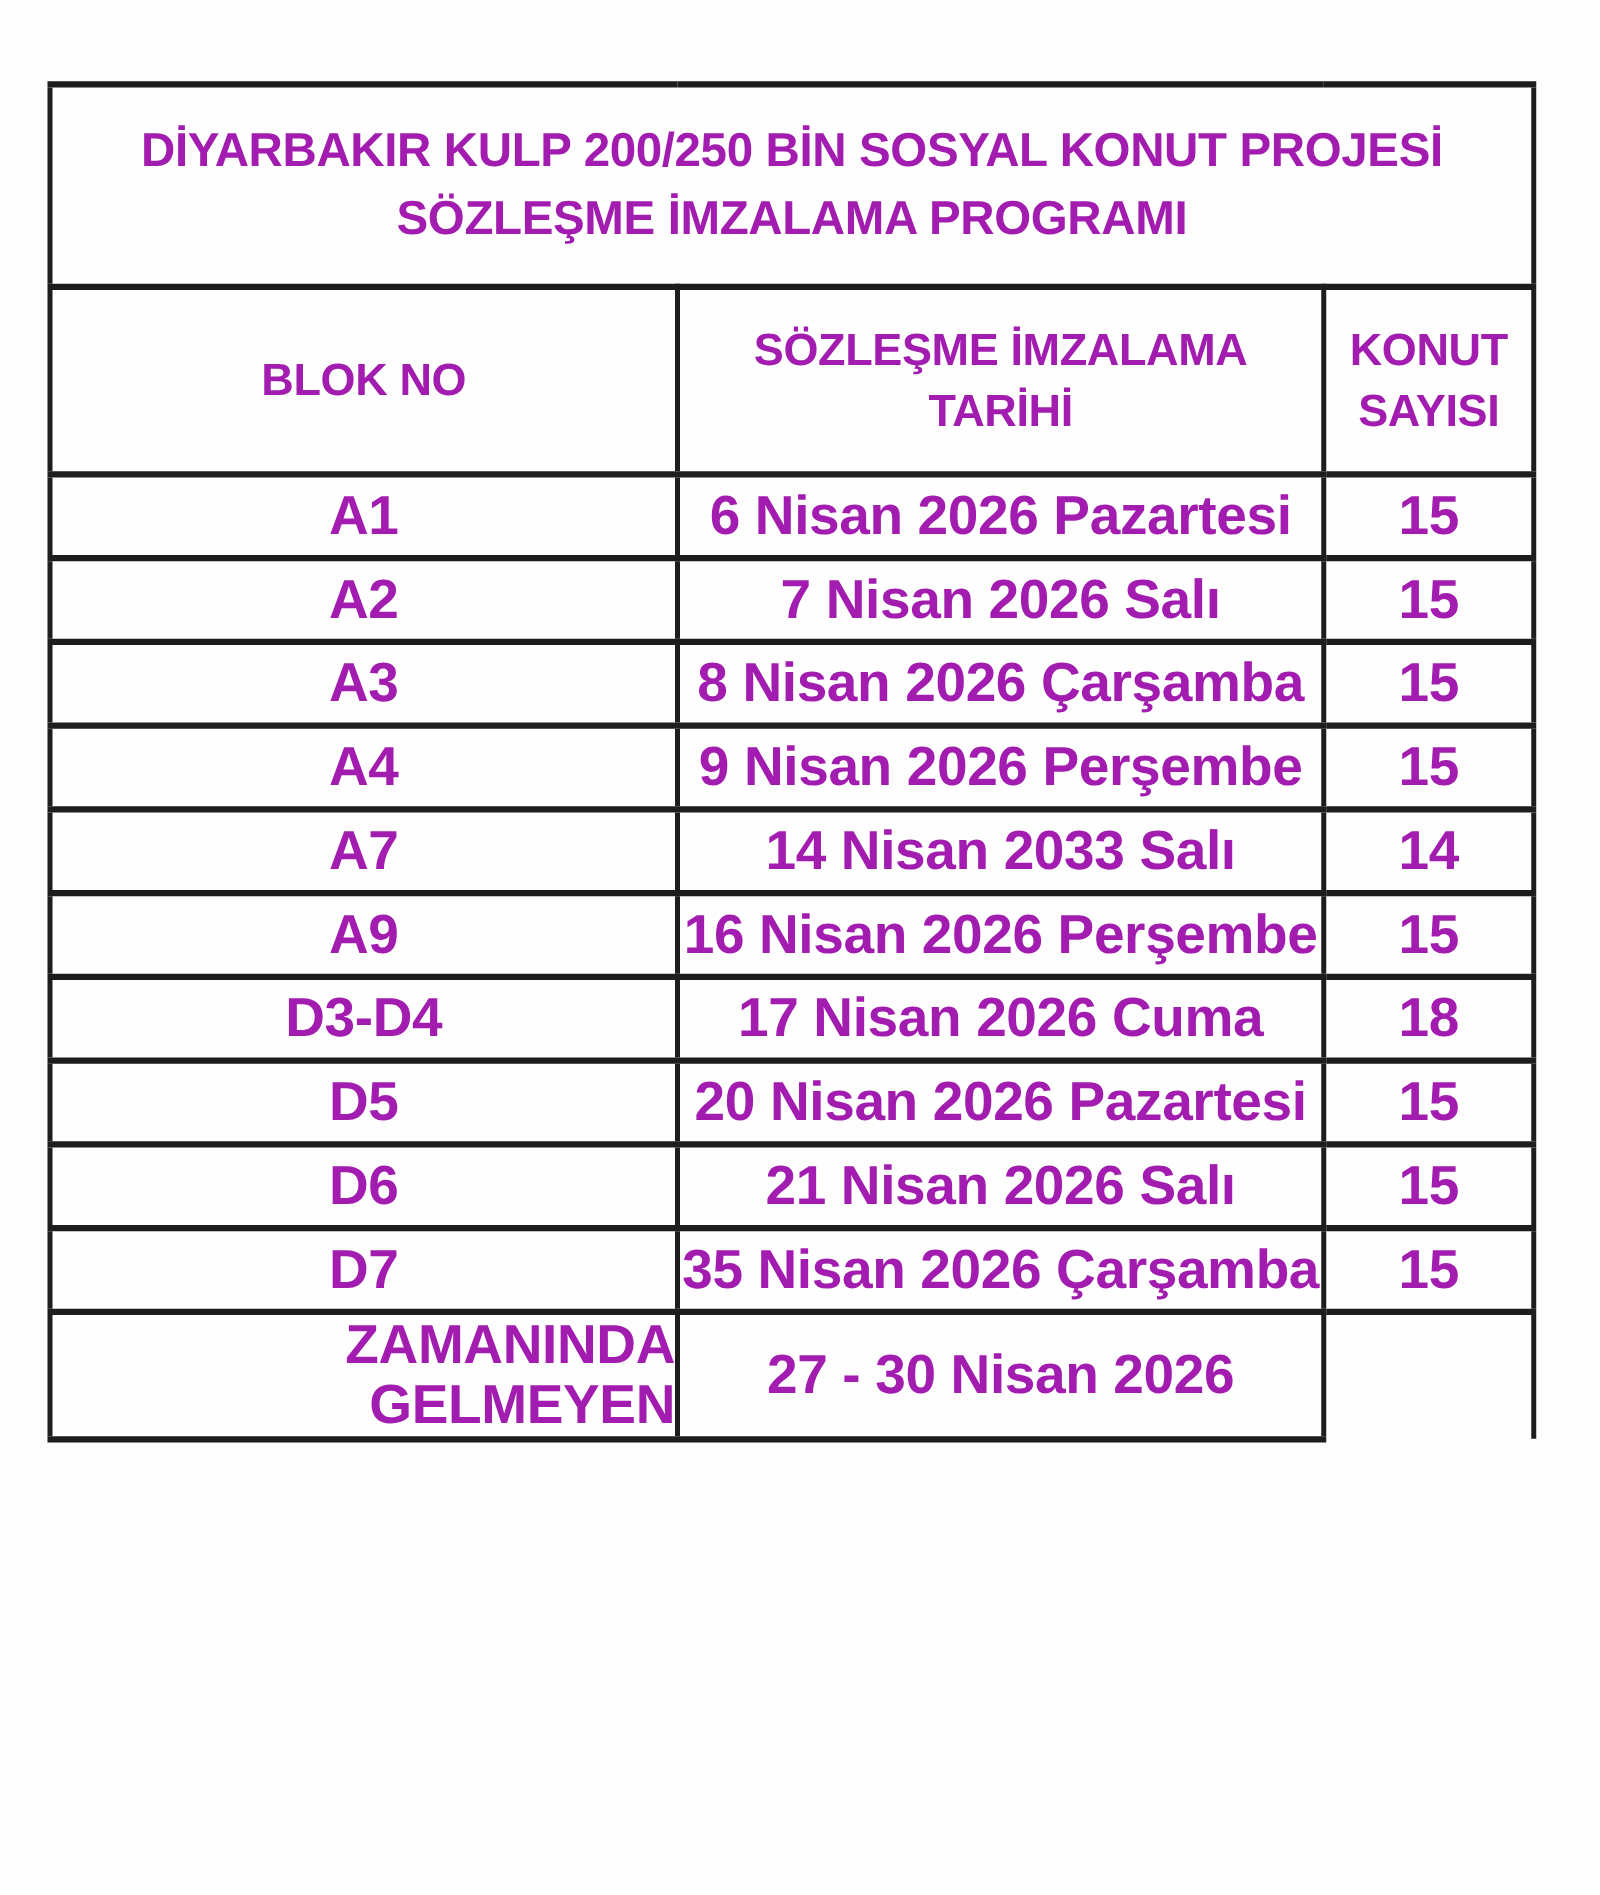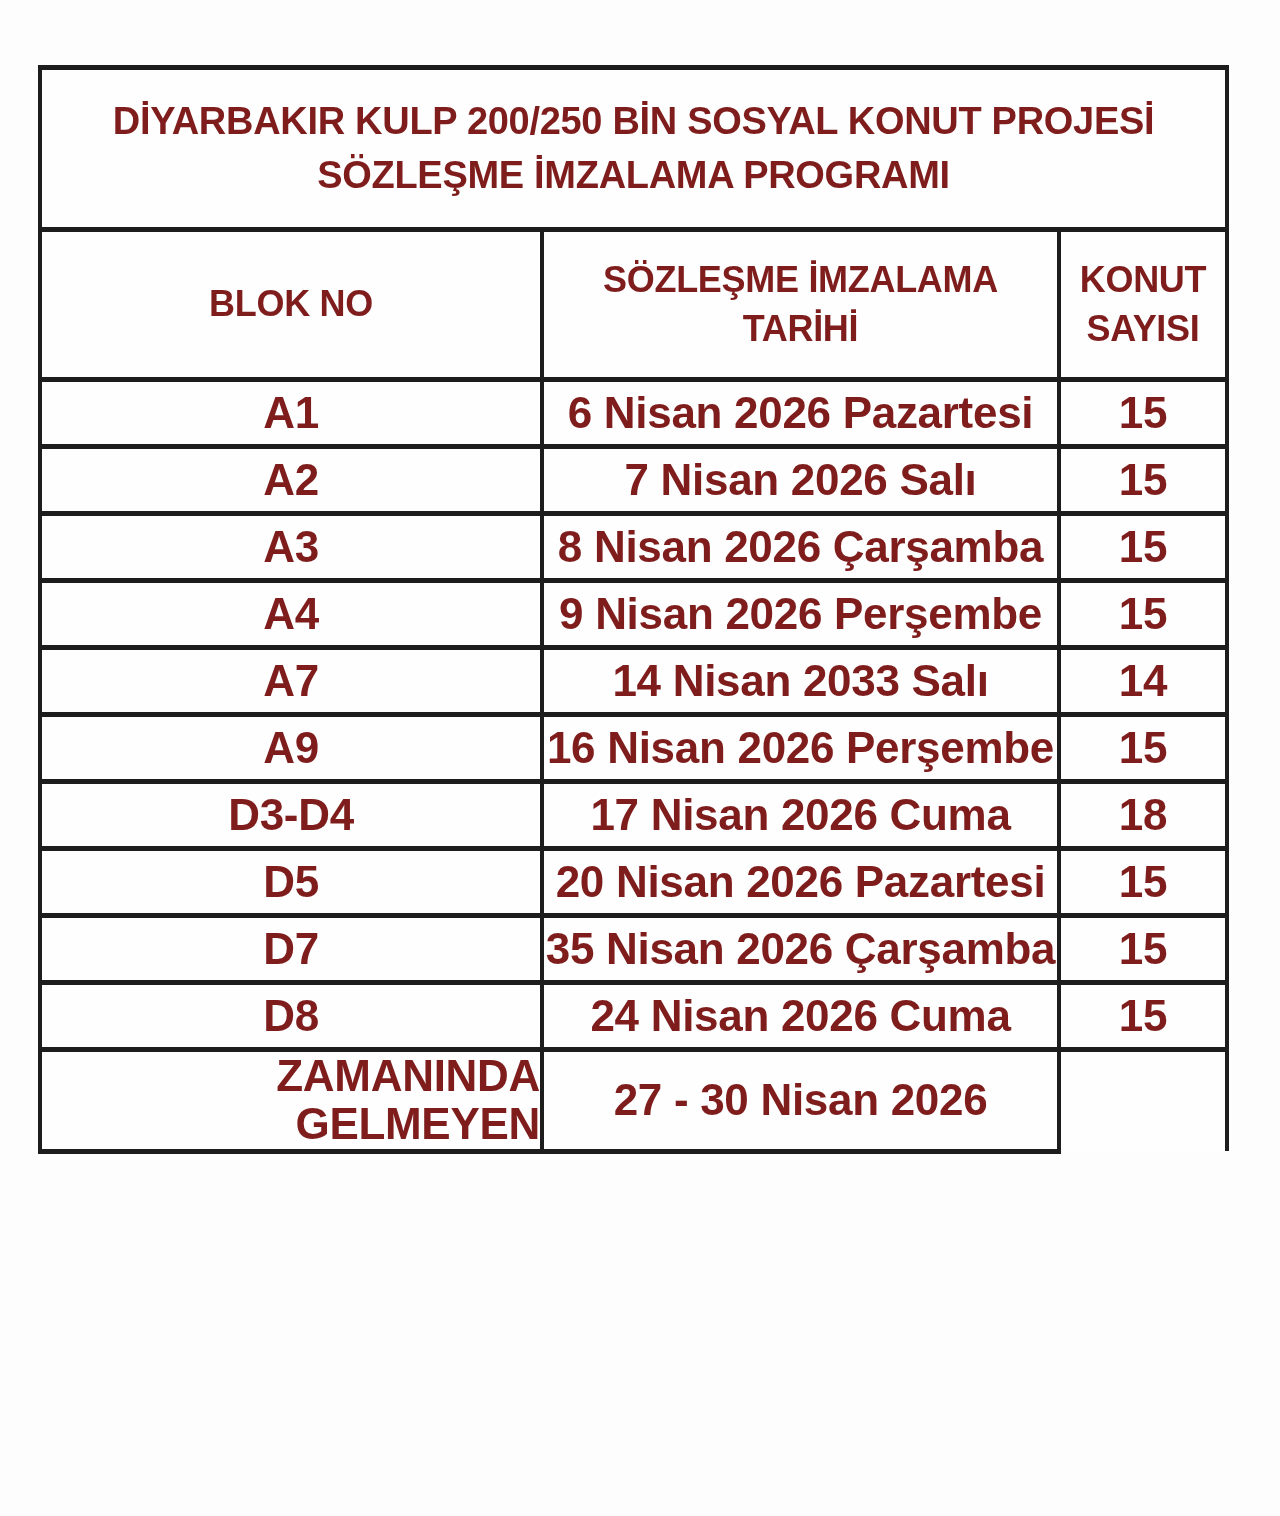--- a/index.html
+++ b/index.html
@@ -6,21 +6,21 @@
     margin: 0;
     padding: 0;
     background: #ffffff;
   }
   .page {
     position: relative;
     width: 1280px;
     height: 1516px;
     background: #fdfdfd;
     font-family: "Liberation Sans", sans-serif;
-    color: #7f1d1d;
+    color: #a21caf;
     overflow: hidden;
   }
   table.schedule {
     position: absolute;
     left: 38px;
     top: 65px;
     width: 1187px;
     border-collapse: collapse;
     table-layout: fixed;
   }
@@ -129,27 +129,27 @@
           <td>D3-D4</td>
           <td>17 Nisan 2026 Cuma</td>
           <td>18</td>
         </tr>
         <tr>
           <td>D5</td>
           <td>20 Nisan 2026 Pazartesi</td>
           <td>15</td>
         </tr>
         <tr>
-          <td>D7</td>
-          <td>35 Nisan 2026 Çarşamba</td>
+          <td>D6</td>
+          <td>21 Nisan 2026 Salı</td>
           <td>15</td>
         </tr>
         <tr>
-          <td>D8</td>
-          <td>24 Nisan 2026 Cuma</td>
+          <td>D7</td>
+          <td>35 Nisan 2026 Çarşamba</td>
           <td>15</td>
         </tr>
         <tr class="last-row">
           <td>ZAMANINDA GELMEYEN</td>
           <td>27 - 30 Nisan 2026</td>
           <td></td>
         </tr>
       </tbody>
   </table>
 </div>

